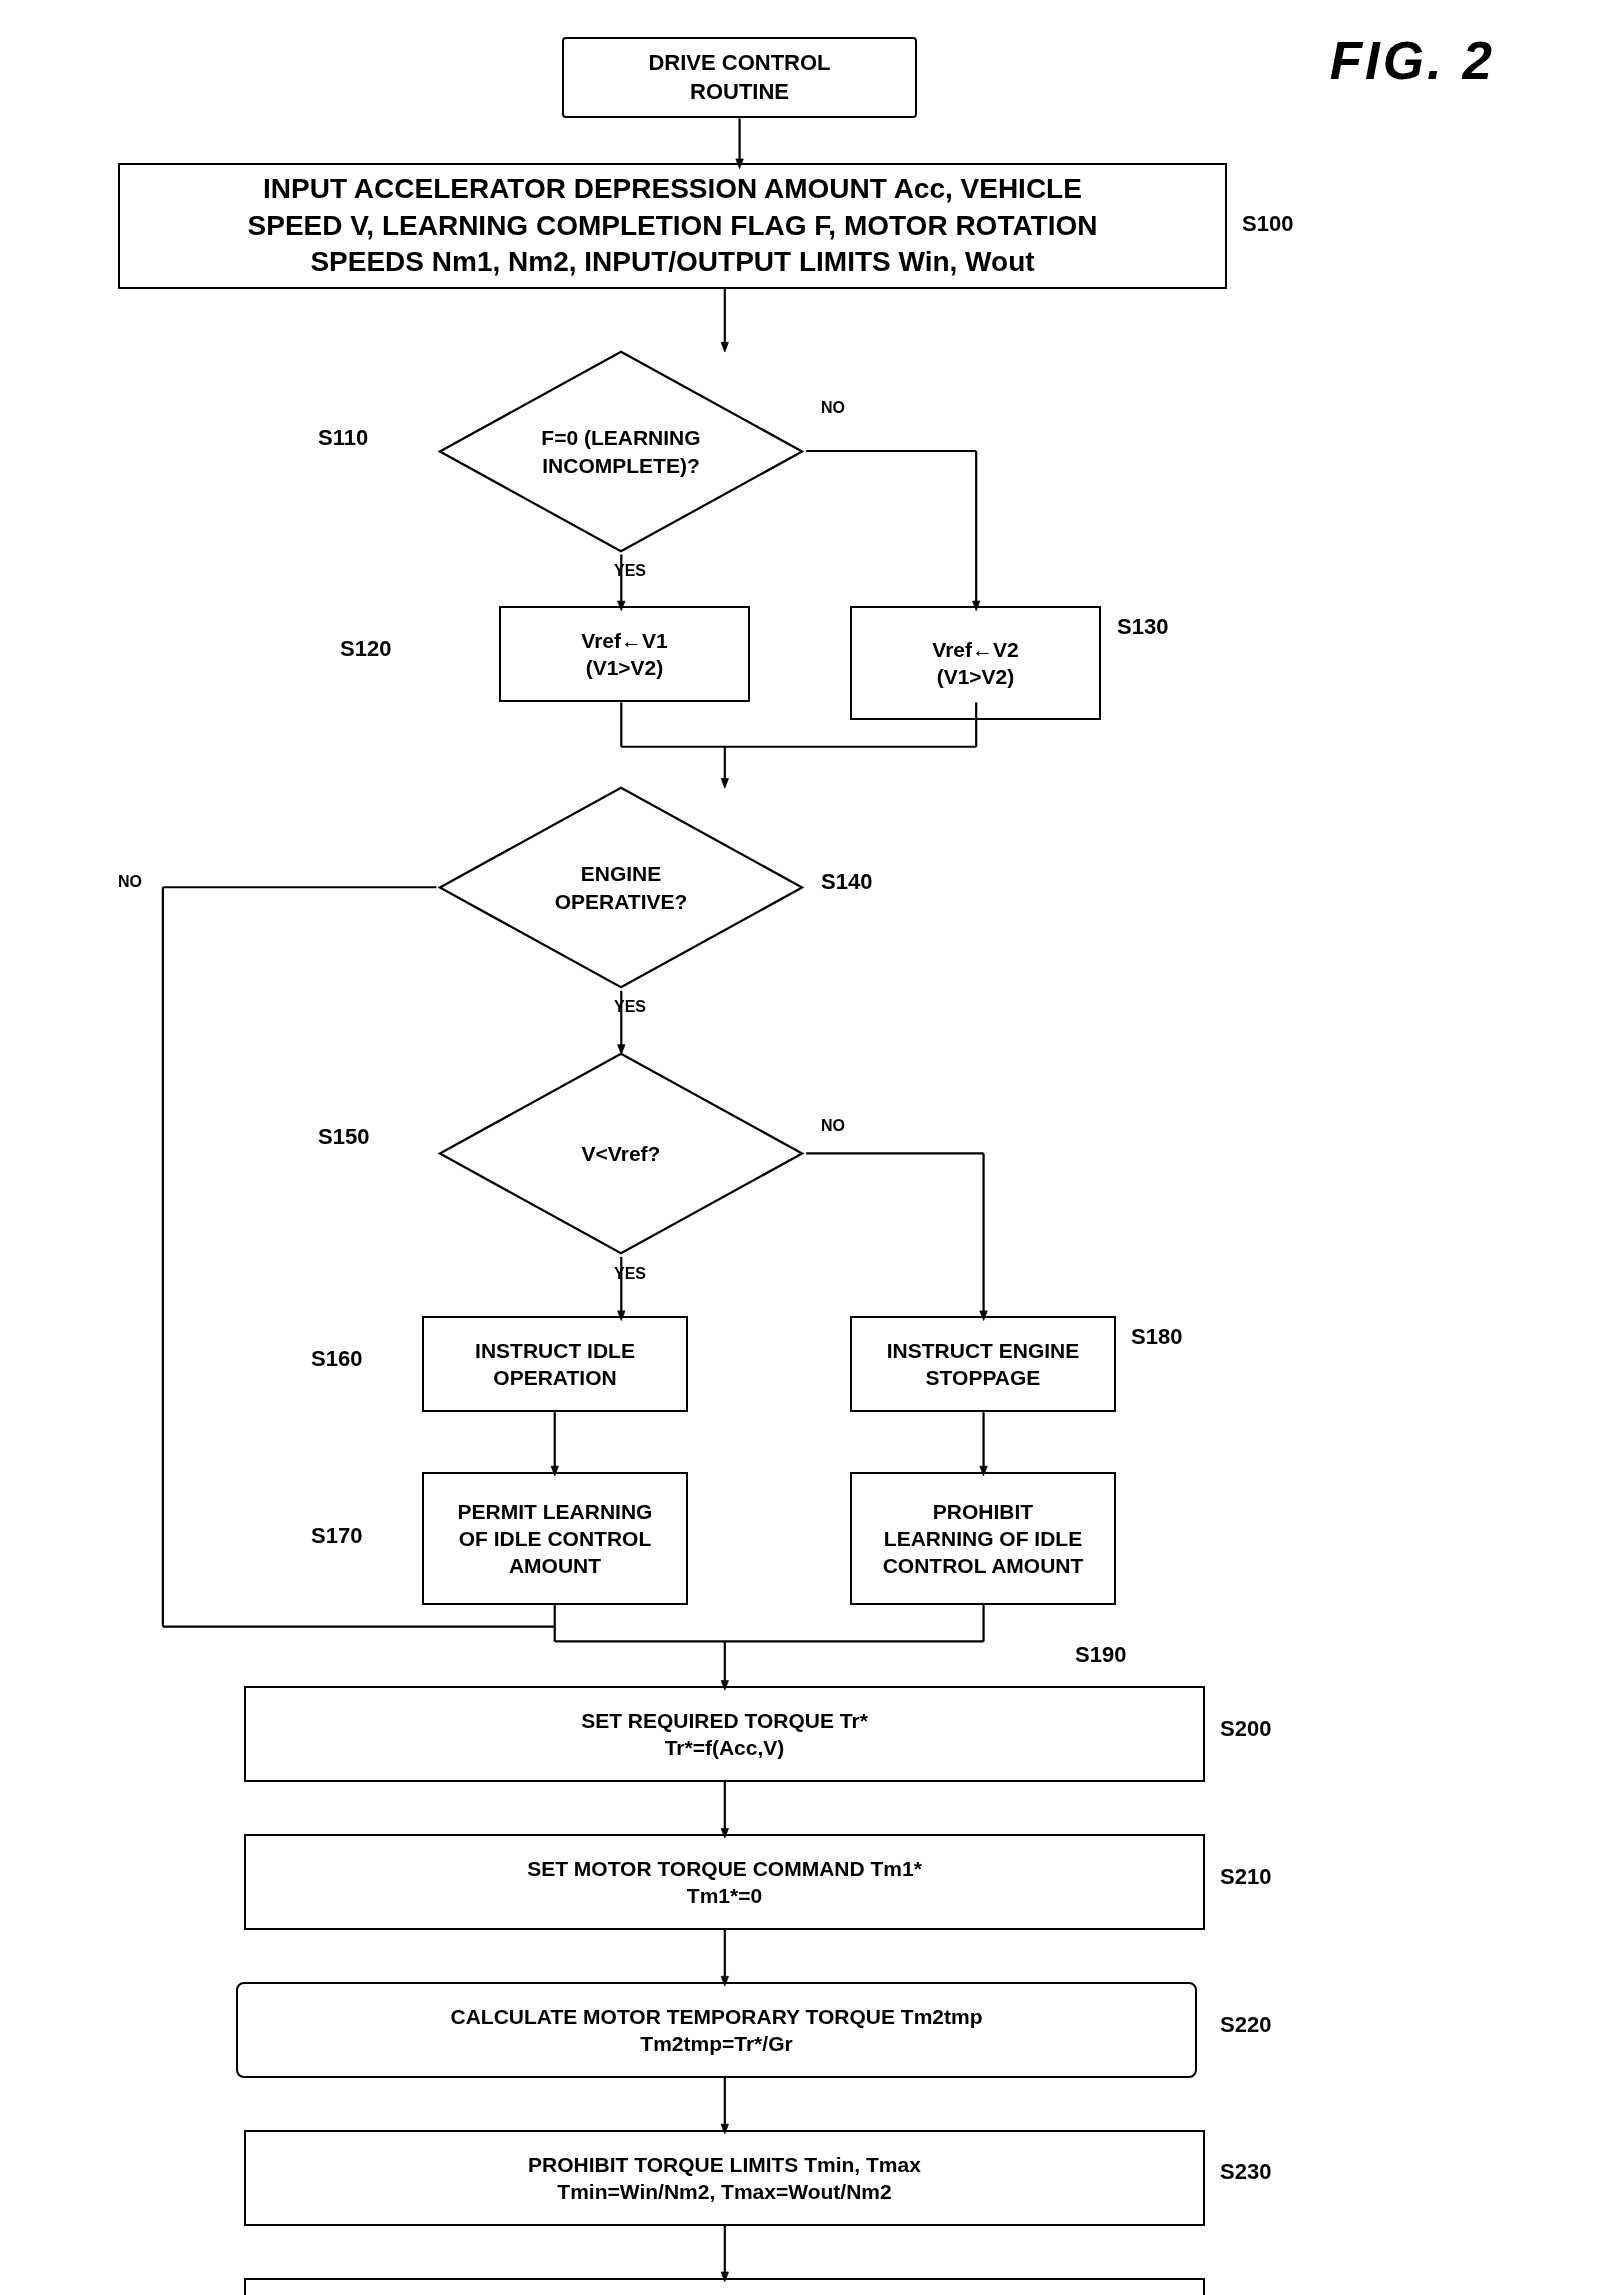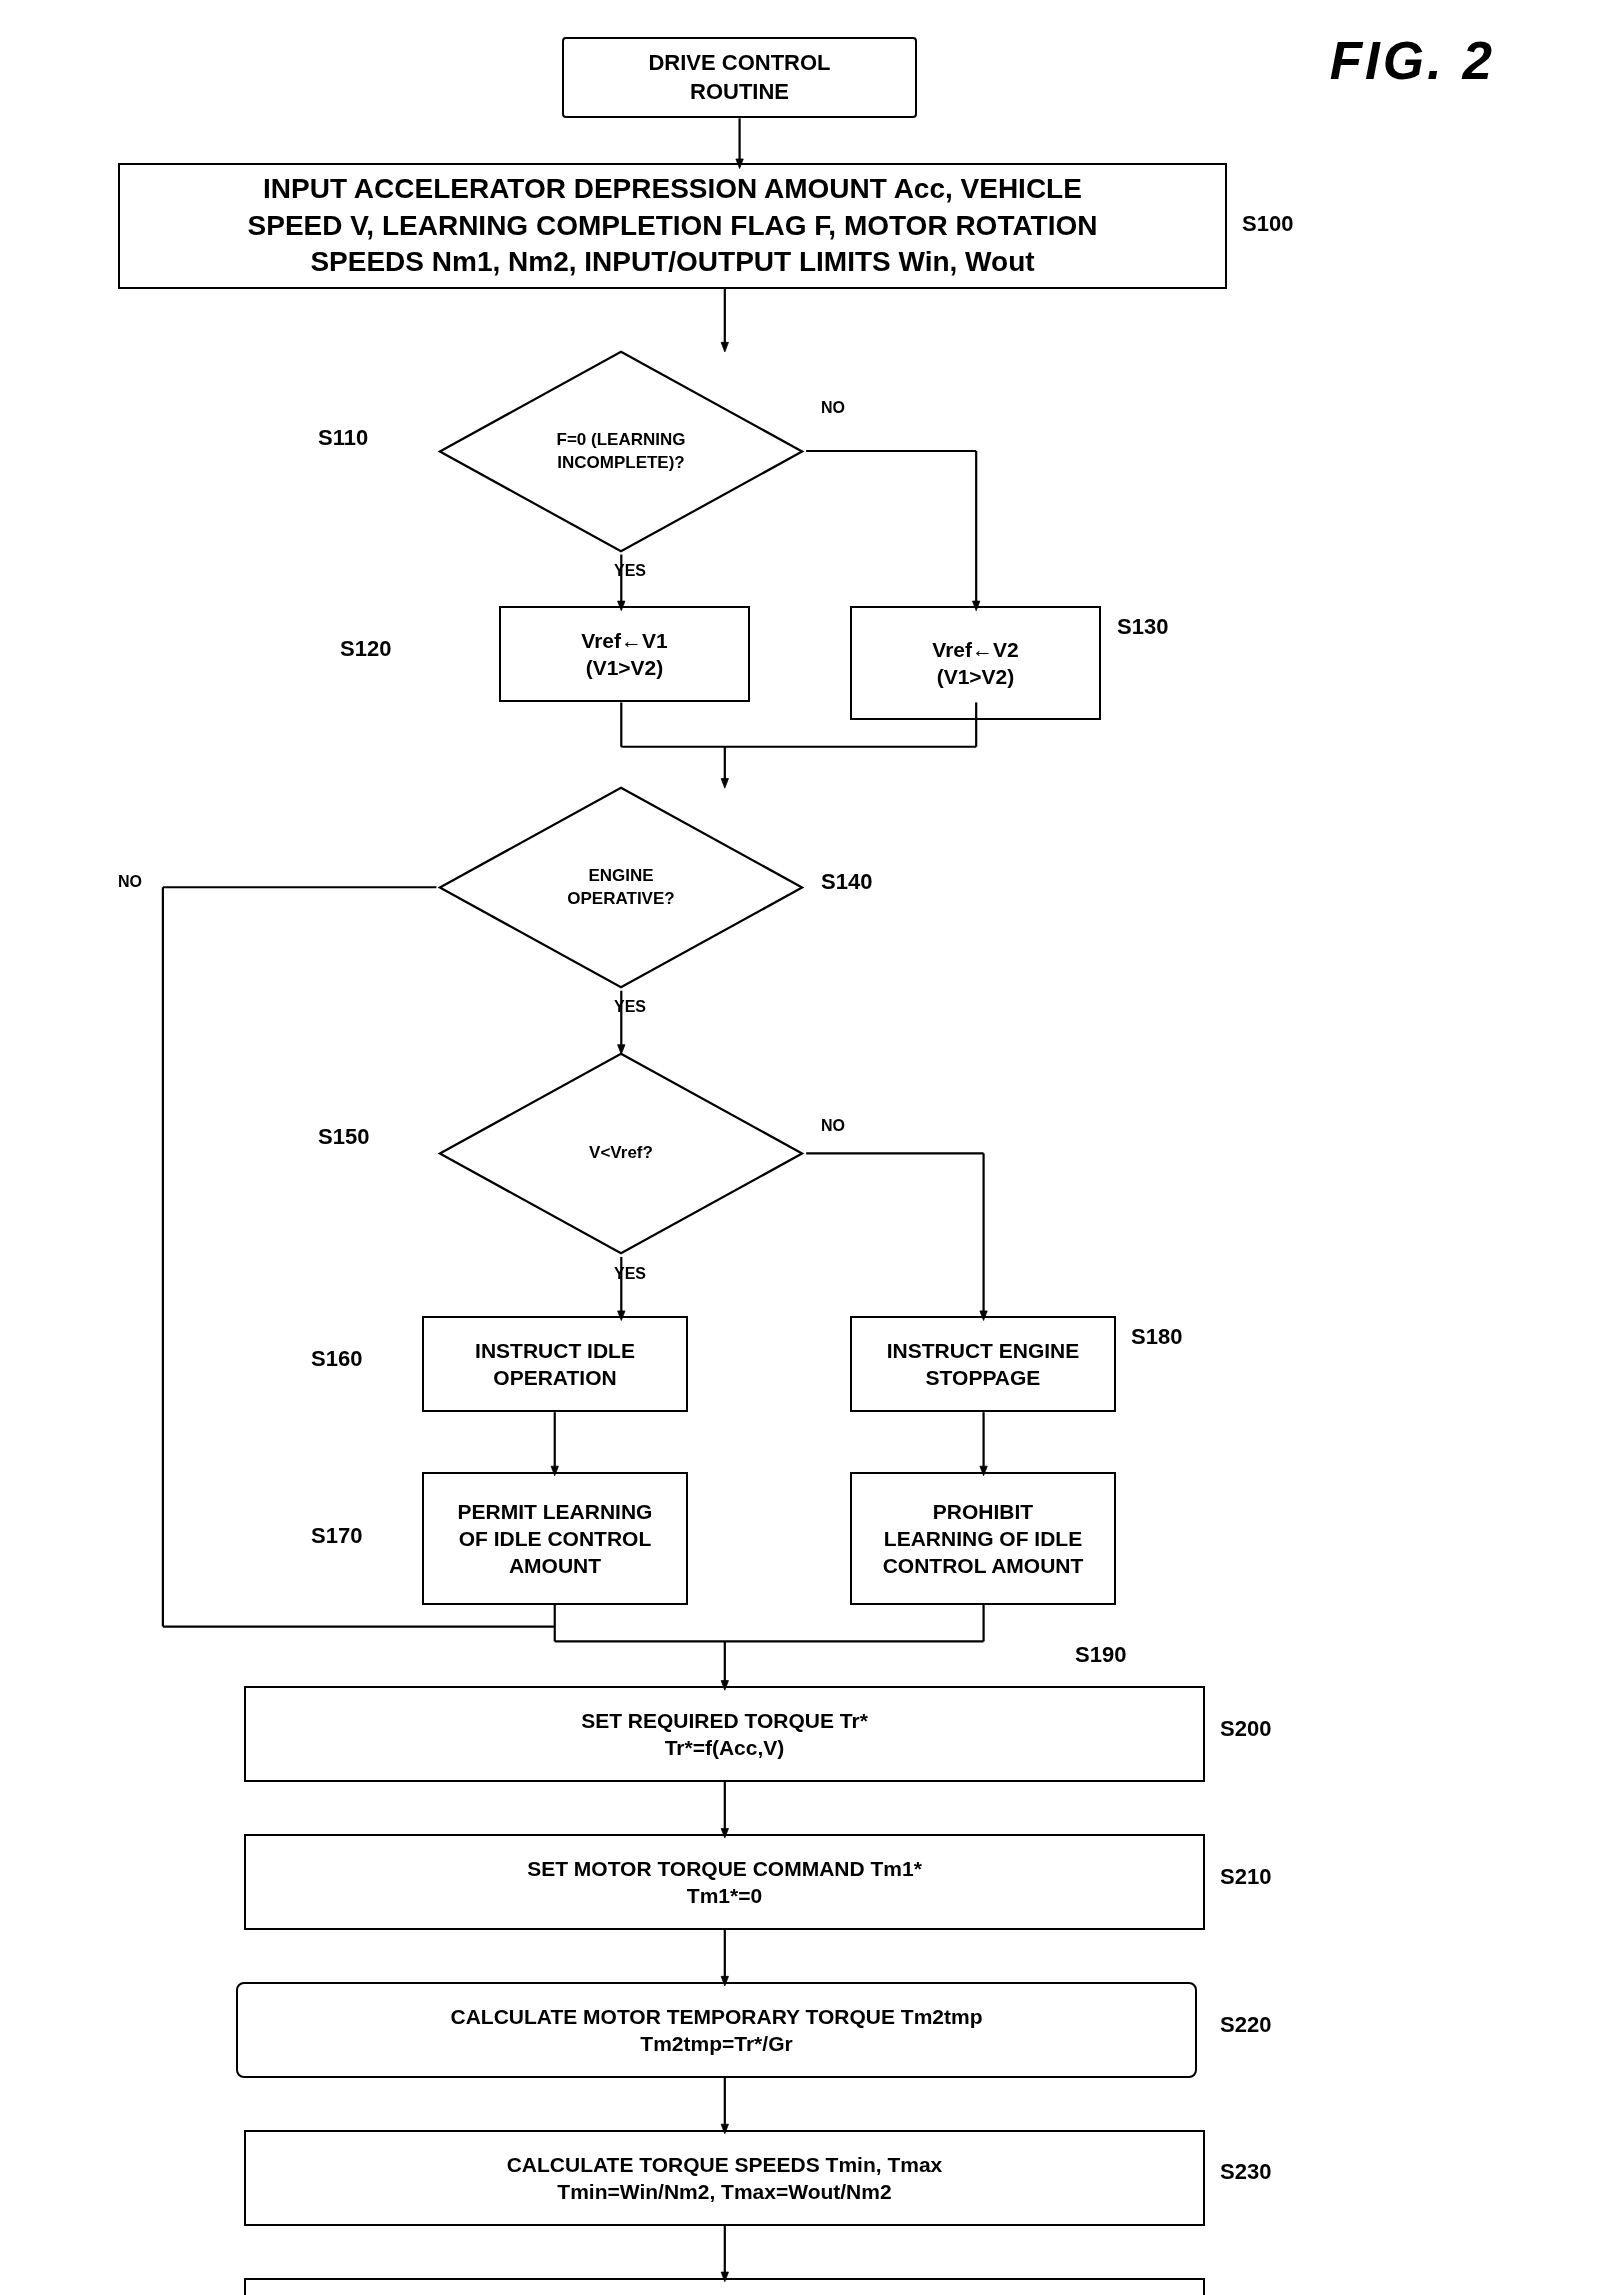--- a/index.html
+++ b/index.html
@@ -69,21 +69,21 @@
     .diamond svg {
       position: absolute;
       top: 0; left: 0;
       width: 100%; height: 100%;
     }
 
     .diamond-text {
       position: relative;
       z-index: 2;
       text-align: center;
-      font-size: 17px;
+      font-size: 21px;
       font-weight: bold;
       line-height: 1.3;
     }
 
     .step-label {
       position: absolute;
       font-size: 22px;
       font-weight: bold;
     }
 
@@ -216,21 +216,21 @@
   </div>
   <div class="step-label" style="left:1220px; top:1864px;">S210</div>
 
   <div class="flow-element rect" style="left:236px; top:1982px; width:961px; height:96px;border-radius:8px;">
     <span style="white-space:pre;">CALCULATE MOTOR TEMPORARY TORQUE Tm2tmp
 Tm2tmp=Tr*/Gr</span>
   </div>
   <div class="step-label" style="left:1220px; top:2012px;">S220</div>
 
   <div class="flow-element rect" style="left:244px; top:2130px; width:961px; height:96px;">
-    <span style="white-space:pre;">CALCULATE TORQUE SPEEDS Tmin, Tmax
+    <span style="white-space:pre;">PROHIBIT TORQUE LIMITS Tmin, Tmax
 Tmin=Win/Nm2, Tmax=Wout/Nm2</span>
   </div>
   <div class="step-label" style="left:1220px; top:2159px;">S230</div>
 
   <div class="flow-element rect" style="left:244px; top:2278px; width:961px; height:96px;">
     
   </div>
 
   <div class="flow-label" style="left:614px; top:562px;">YES</div>
   <div class="flow-label" style="left:821px; top:399px;">NO</div>

